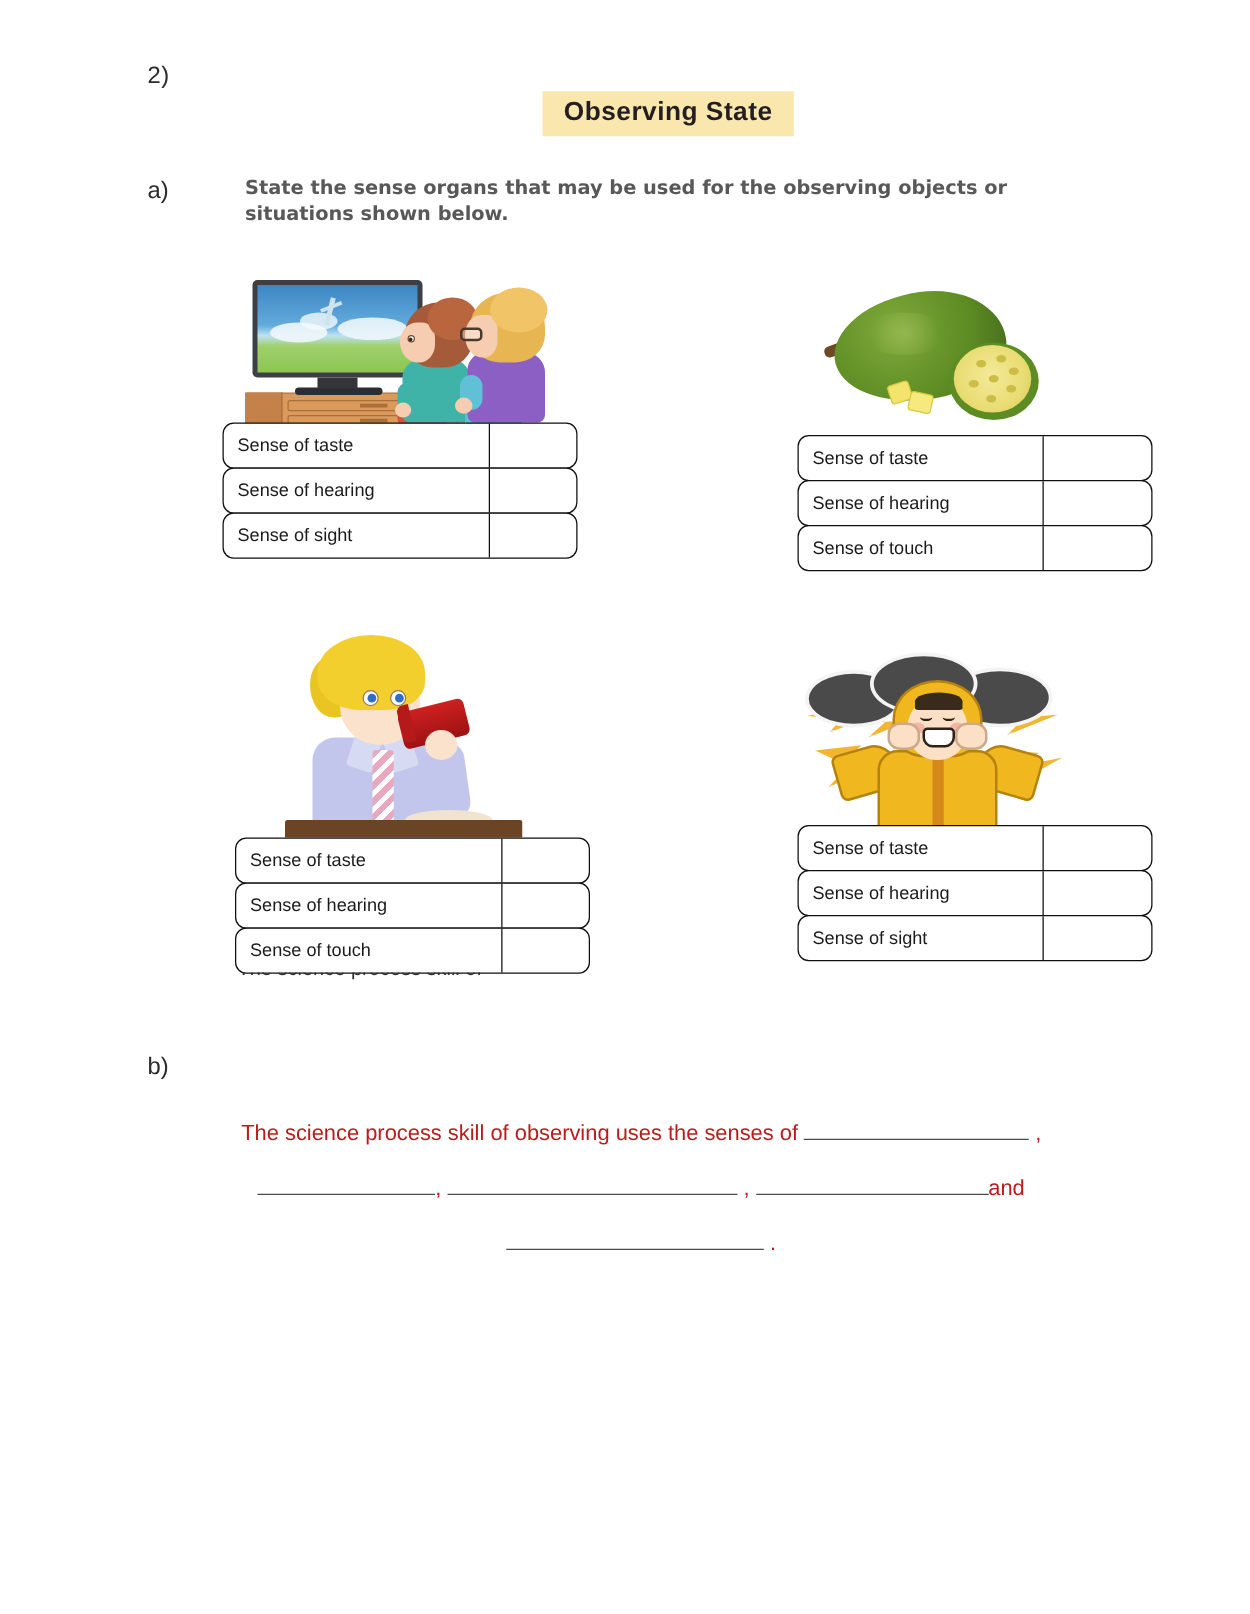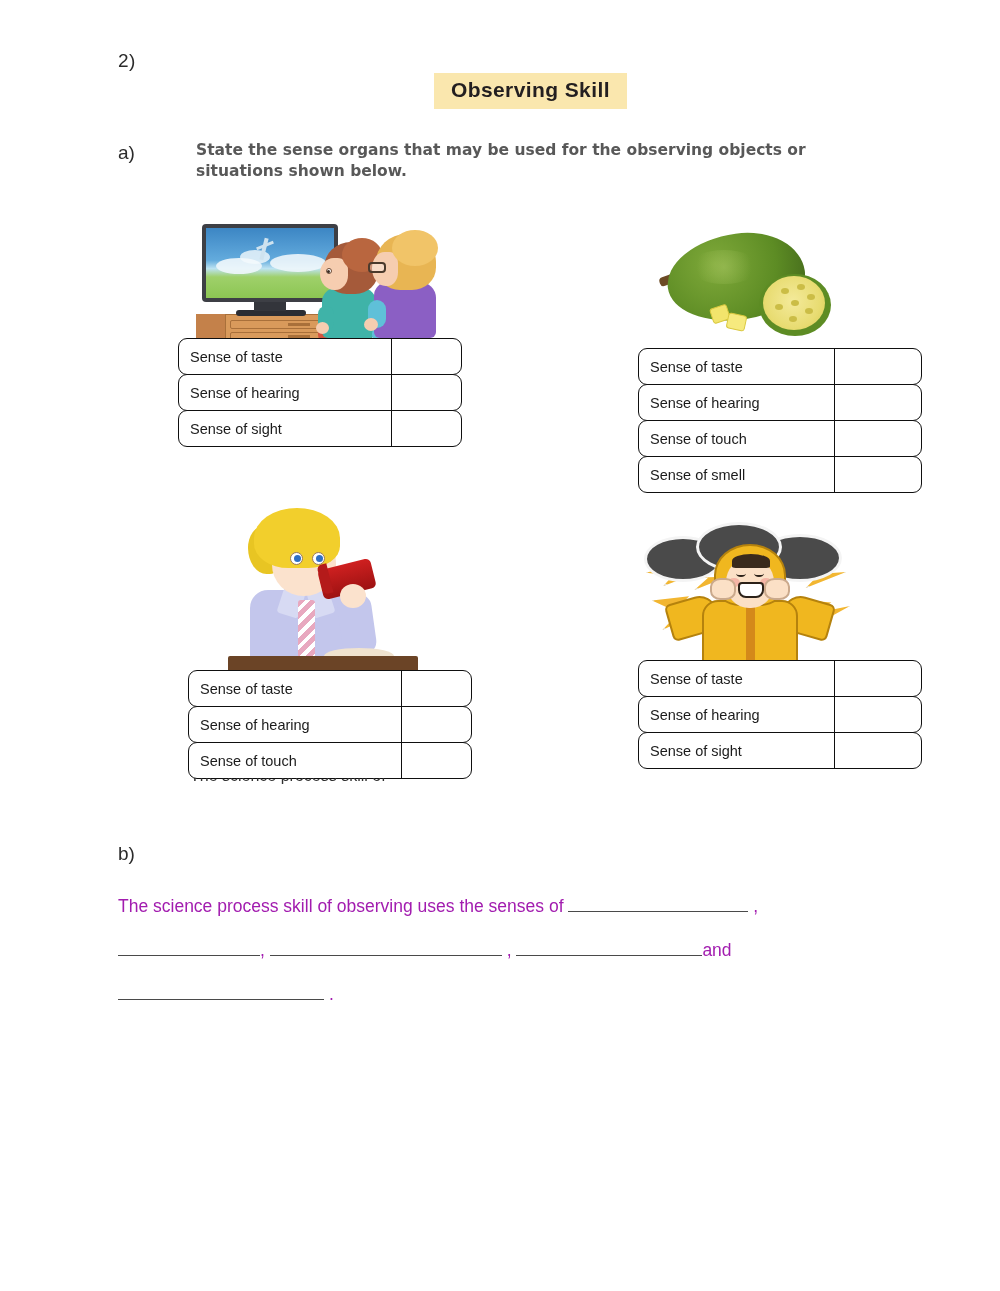--- a/index.html
+++ b/index.html
@@ -81,21 +81,22 @@
   #part-b-label {
     left: 118px; top: 843px;
     font-size: 19px;
     color: #2b2b2b;
   }
   #part-b-body {
     left: 118px; top: 884px;
     width: 790px;
     font-size: 17.5px;
     line-height: 44px;
-    color: #a21caf;
+    color: #b91c1c;
+    text-align: center;
   }
   .blank {
     display: inline-block;
     border-bottom: 1.6px solid #4a4a4a;
     vertical-align: baseline;
     height: 15px;
   }
 
   
   .art { position: absolute; overflow: hidden; }
@@ -294,21 +295,21 @@
     position: absolute; top: -11px; left: 0;
     font-size: 16px; color: #303030; white-space: nowrap;
   }
 </style>
 </head>
 <body>
 
 <div class="abs" id="q-number">2)</div>
 
 <div class="abs" id="title-wrap">
-  <div id="title-text">Observing Skill</div>
+  <div id="title-text">Observing State</div>
 </div>
 
 <div class="abs" id="part-a-label">a)</div>
 <div class="abs" id="instruction">State the sense organs that may be used for the observing objects or situations shown below.</div>
 
 <div class="art" id="art-tv">
   <div class="stand-body"></div>
   <div class="stand-side"></div>
   <div class="drawer-1"></div>
   <div class="drawer-2"></div>
@@ -426,24 +427,20 @@
       <div class="sense-answer"></div>
     </div>
     <div class="sense-row" style="height: 37px;">
       <div class="sense-label" style="width: 196px;">Sense of hearing</div>
       <div class="sense-answer"></div>
     </div>
     <div class="sense-row" style="height: 37px;">
       <div class="sense-label" style="width: 196px;">Sense of touch</div>
       <div class="sense-answer"></div>
     </div>
-    <div class="sense-row" style="height: 37px;">
-      <div class="sense-label" style="width: 196px;">Sense of smell</div>
-      <div class="sense-answer"></div>
-    </div>
   </div>
 <div class="sense-table" id="table-drinking" style="left:188px; top:670px; width:284px;">
     <div class="sense-row" style="height: 37px;">
       <div class="sense-label" style="width: 213px;">Sense of taste</div>
       <div class="sense-answer"></div>
     </div>
     <div class="sense-row" style="height: 37px;">
       <div class="sense-label" style="width: 213px;">Sense of hearing</div>
       <div class="sense-answer"></div>
     </div>

